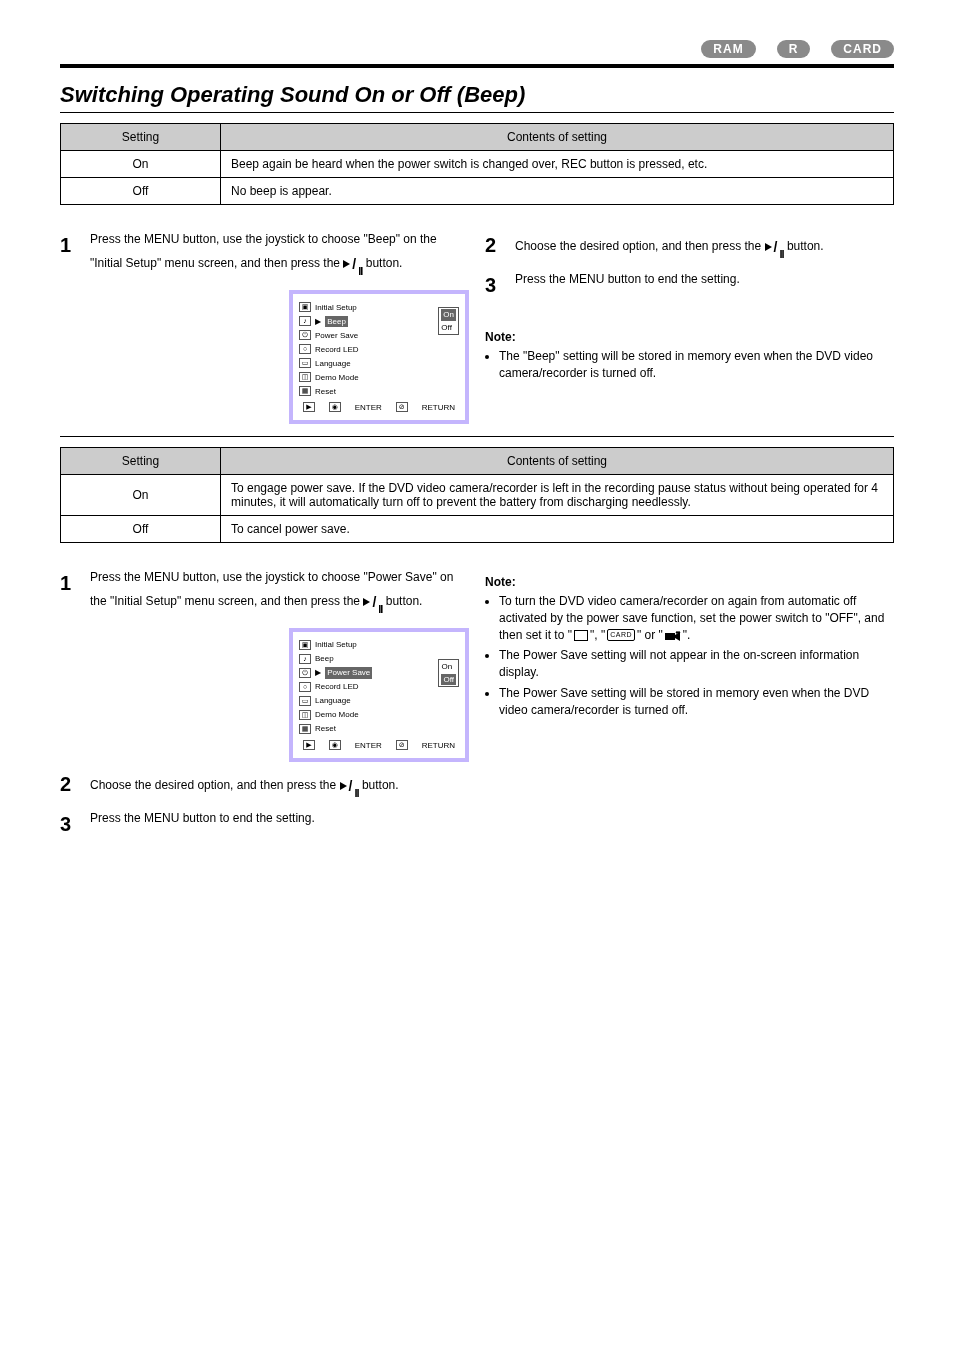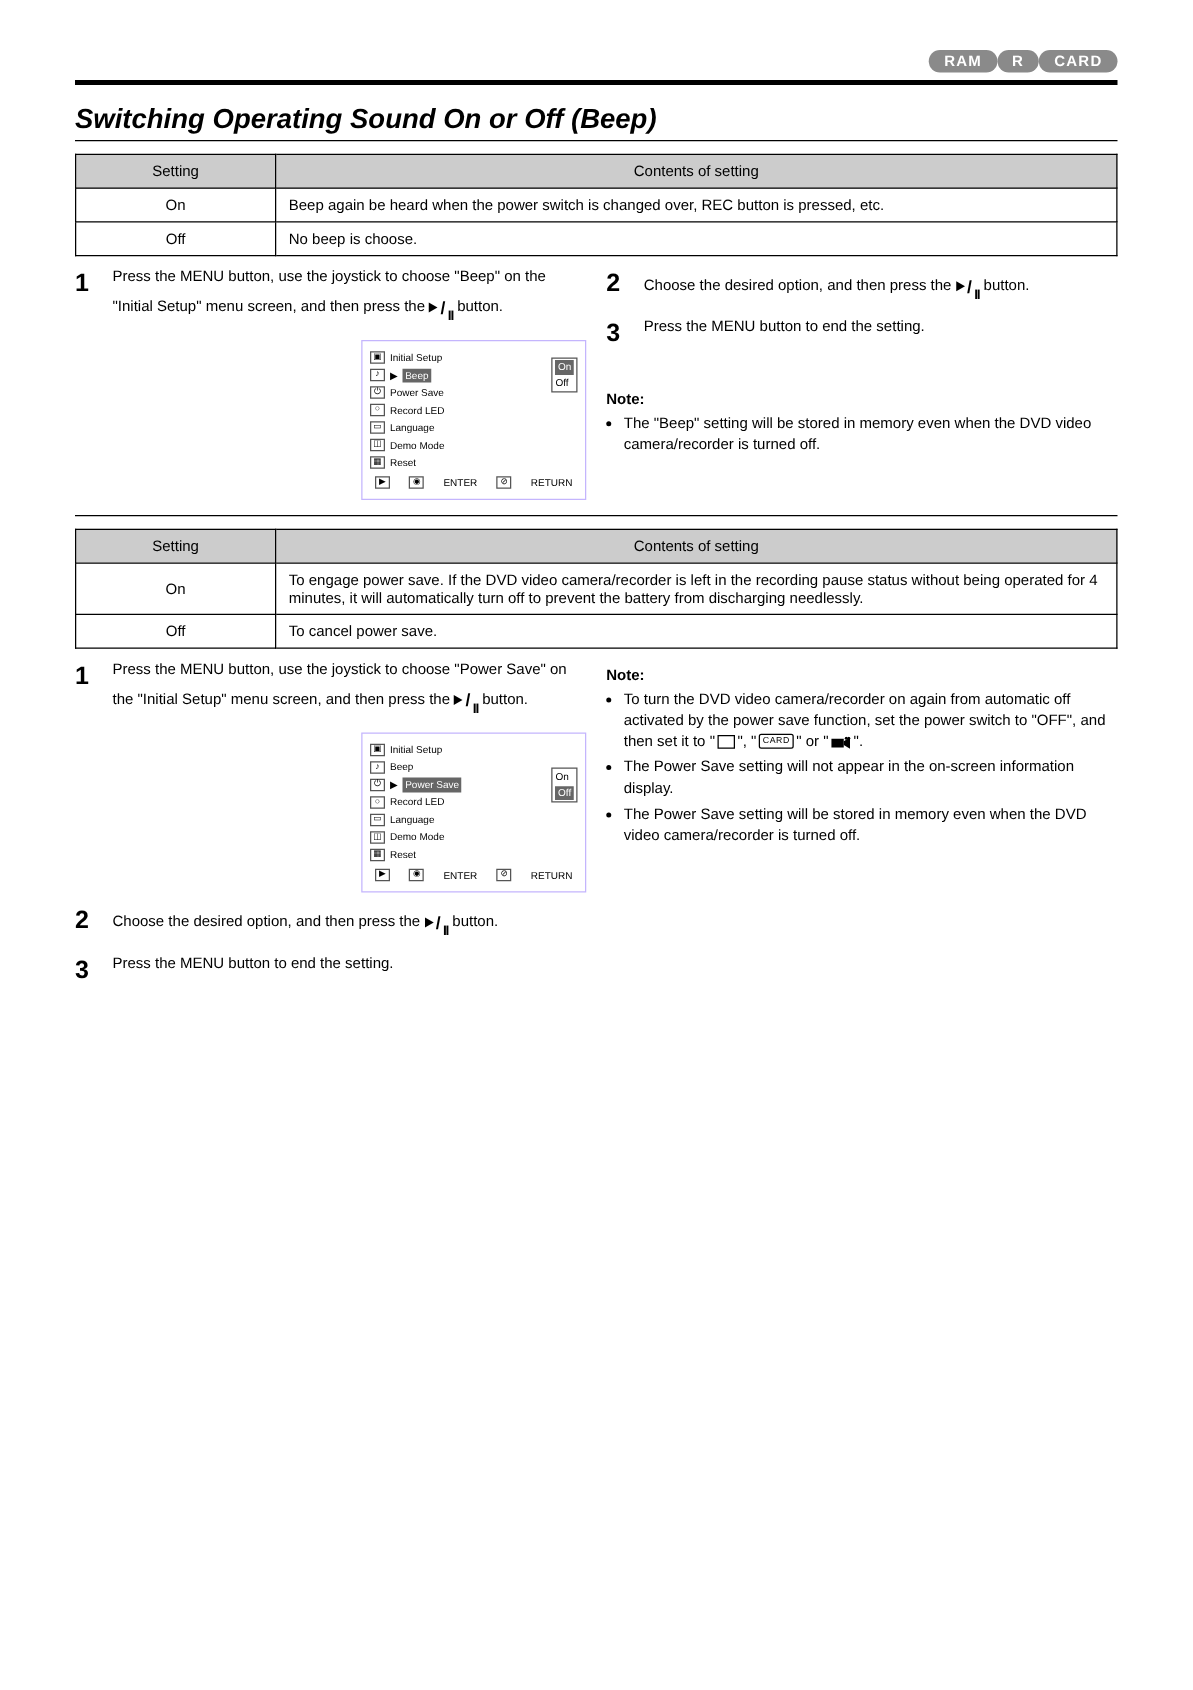--- a/index.html
+++ b/index.html
@@ -26,21 +26,21 @@
     color: #fff;
     font-weight: bold;
     font-size: 16px;
     display: flex;
     align-items: center;
     justify-content: center;
   }
   .badges {
     display: flex;
     justify-content: flex-end;
-    gap: 0;
+    gap: 21px;
     margin-bottom: 6px;
   }
   .badge {
     background: #8a8a8a;
     color: #fff;
     font-weight: bold;
     border-radius: 10px;
     padding: 2px 12px;
     font-size: 12px;
     letter-spacing: 1px;
@@ -53,21 +53,21 @@
     margin: 0 0 2px 0;
     font-style: italic;
   }
   .subtitle {
     font-size: 12px;
     margin: 0 0 10px 0;
   }
   table.spec {
     width: 100%;
     border-collapse: collapse;
-    margin-bottom: 8px;
+    margin-bottom: 26px;
   }
   table.spec th, table.spec td {
     border: 1px solid #000;
     padding: 6px 10px;
     text-align: left;
     vertical-align: top;
     font-size: 12px;
   }
   table.spec th.hdr {
     background: #ccc;
@@ -92,21 +92,21 @@
     font-size: 12px;
     line-height: 1.45;
   }
   .step-num {
     font-size: 20px;
     font-weight: bold;
     min-width: 20px;
   }
   .step-body { flex: 1; }
   .diagram {
-    border: 1px solid #c4b5fd;
+    border: 4px solid #c4b5fd;
     padding: 6px;
     width: 180px;
     font-size: 9px;
     background: #fff;
   }
   .d-row { display: flex; align-items: center; gap: 4px; height: 14px; }
   .d-icon { width: 12px; height: 10px; border: 1px solid #555; font-size: 7px; display:flex; align-items:center; justify-content:center; }
   .d-arrow { font-size: 8px; }
   .d-label { font-size: 8px; }
   .d-highlight { background:#666; color:#fff; padding:0 2px; }
@@ -178,21 +178,21 @@
         <tr>
       <th class="hdr">Setting</th>
       <th class="hdr">Contents of setting</th>
     </tr>
     <tr>
       <td class="lbl">On</td>
       <td>Beep again be heard when the power switch is changed over, REC button is pressed, etc.</td>
     </tr>
     <tr>
       <td class="lbl">Off</td>
-      <td>No beep is choose.</td>
+      <td>No beep is appear.</td>
     </tr>
   </tbody>
     </table>
 
   <div class="two-col">
     <div class="left-col">
       <div class="step">
         <div class="step-num">1</div>
         <div class="step-body">
           <span>Press the MENU button, use the joystick to choose "Beep" on the "Initial Setup" menu screen, and then press the</span>

